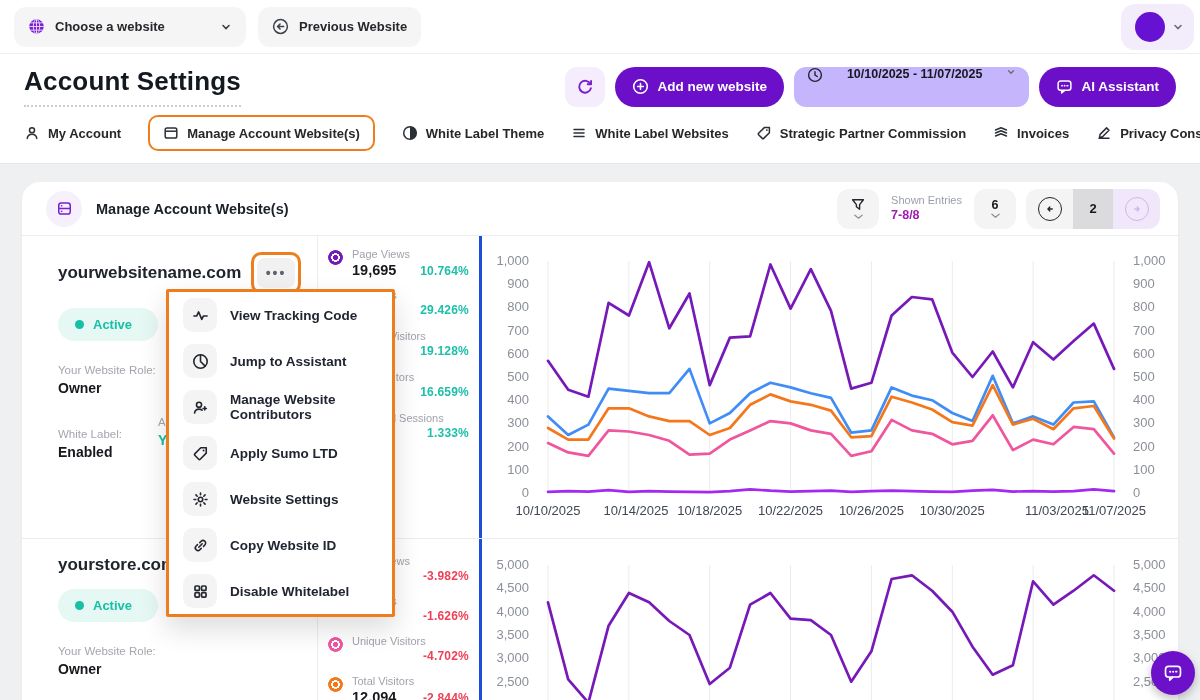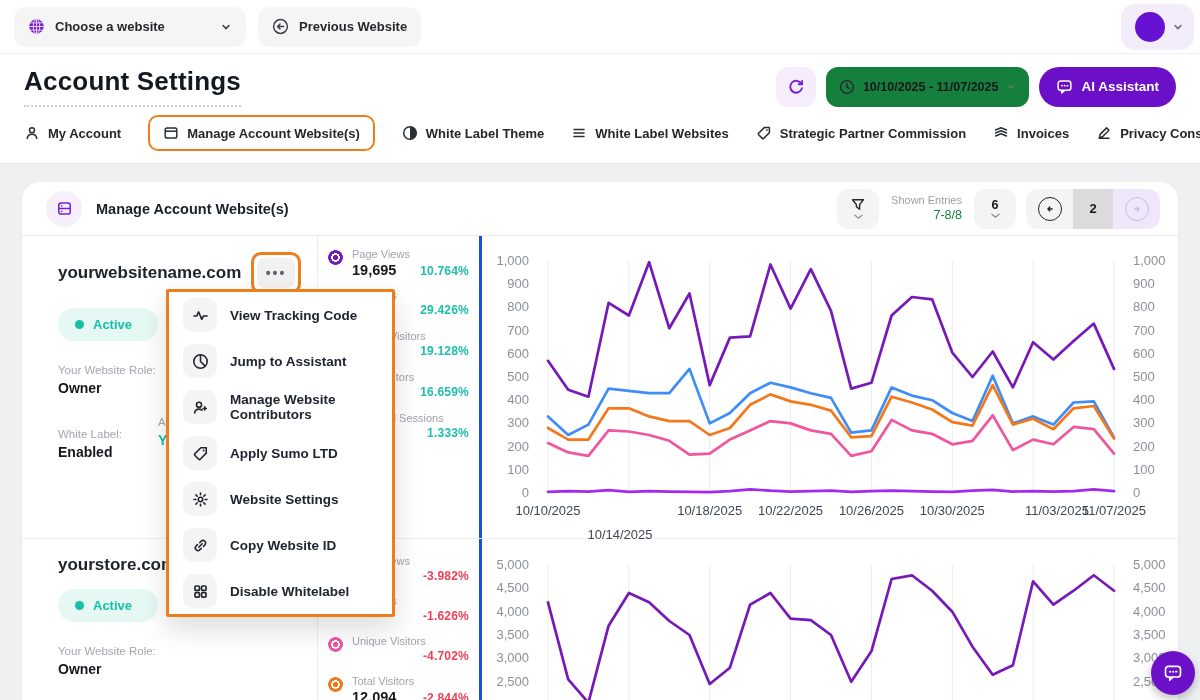--- a/index.html
+++ b/index.html
@@ -15,38 +15,38 @@
 .choose .chev{margin-left:auto}
 .avatar-wrap{margin-left:auto;background:#f3ecfb;border-radius:14px;height:46px;display:flex;align-items:center;gap:7px;padding:0 10px 0 14px;cursor:pointer}
 .avatar{width:30px;height:30px;border-radius:50%;background:#6711d2}
 
 
 .title-row{background:#fff;display:flex;align-items:center;justify-content:space-between;padding:12px 24px 6px}
 h1{font-size:26px;font-weight:700;color:#14181f;border-bottom:2px dotted #c9ced6;padding-bottom:8px;letter-spacing:.2px}
 .actions{display:flex;gap:10px;align-items:center}
 .icon-btn-purple{width:40px;height:40px;border-radius:12px;background:#f5edfc;display:flex;align-items:center;justify-content:center;border:none;cursor:pointer}
 .btn-purple{display:flex;align-items:center;gap:8px;background:#6b0fc8;color:#fff;font-size:13.5px;font-weight:700;height:40px;border-radius:21px;padding:0 17px;border:none;cursor:pointer}
-.btn-date{display:flex;align-items:center;gap:8px;background:#15803d;border-radius:12px;height:40px;padding:0 13px;font-size:12.5px;font-weight:700;color:#17181c;border:none;cursor:pointer}
+.btn-date{display:flex;align-items:flex-start;gap:24px;background:#c4b5fd;border-radius:12px;height:40px;padding:0 13px;font-size:12.5px;font-weight:700;color:#17181c;border:none;cursor:pointer}
 
 
 .tabs{background:#fff;display:flex;align-items:center;gap:27px;padding:2px 24px 12px;border-bottom:1px solid #e7e7e9}
 .tab{display:flex;align-items:center;gap:8px;font-size:13px;font-weight:600;color:#27272a;cursor:pointer;white-space:nowrap}
 .tab.active{border:2.5px solid #ee7e1d;border-radius:10px;padding:8px 13px}
 
 
 .content{padding:18px 22px 0;height:543px}
 .panel{background:#fff;border-radius:18px;box-shadow:0 1px 3px rgba(0,0,0,.05);height:900px;overflow:hidden}
 .panel-head{height:54px;display:flex;align-items:center;padding:0 18px 0 24px;border-bottom:1px solid #ededf0}
 .panel-head .p-icon{width:36px;height:36px;border-radius:50%;background:#f5f0fb;display:flex;align-items:center;justify-content:center;margin-right:14px}
 .panel-title{font-size:14.5px;font-weight:700;color:#1c2129}
 .head-right{margin-left:auto;display:flex;align-items:center;gap:10px}
 .tool-btn{width:42px;height:40px;border-radius:12px;background:#f4f4f5;display:flex;flex-direction:column;align-items:center;justify-content:center;gap:1px;border:none;cursor:pointer;font-size:12.5px;font-weight:700;color:#17181c}
-.entries{text-align:right;line-height:1.25;margin:8px 2px}
+.entries{line-height:1.25;margin:8px 2px}
 .entries .lab{font-size:11px;color:#9aa0a8;font-weight:400}
-.entries .val{font-size:12.5px;font-weight:400;color:#15803d}
+.entries .val{font-size:12.5px;font-weight:700;color:#a21caf}
 .pager{display:flex;border-radius:12px;overflow:hidden;height:40px}
 .seg{display:flex;align-items:center;justify-content:center;cursor:pointer}
 .seg.prev{background:#f4f4f5;width:47px}
 .seg.pagebox{background:#dbdbdd;width:40px;font-size:13px;font-weight:700;color:#17181c}
 .seg.next{background:#f0e8fa;width:47px}
 .circ{width:24px;height:24px;border-radius:50%;border:1.6px solid #23242a;display:flex;align-items:center;justify-content:center}
 .circ.light{border-color:#cbb6e9}
 
 
 .site-row{display:flex;height:302px}
@@ -151,20 +151,29 @@
   <section class="title-row">
     <h1>Account Settings</h1>
     <div class="actions">
       <button class="icon-btn-purple">
         <span>
             <svg width="18" height="18" viewBox="0 0 16 16" fill="none" stroke="#7a1ed2" stroke-width="1.7" stroke-linecap="round" stroke-linejoin="round">
               <path d="M12.9 5.4A5.3 5.3 0 1 0 13.3 9"></path>
               <path d="M13.4 2.6v3h-3"></path>
             </svg>
           </span>
+      </button>
+      <button class="btn-purple">
+        <span>
+            <svg width="17" height="17" viewBox="0 0 16 16" fill="none" stroke="#fff" stroke-width="1.5" stroke-linecap="round">
+              <circle cx="8" cy="8" r="6.4"></circle>
+              <path d="M8 5.3v5.4M5.3 8h5.4"></path>
+            </svg>
+          </span>
+        <span>Add new website</span>
       </button>
       <button class="btn-date">
         <span>
             <svg width="16" height="16" viewBox="0 0 16 16" fill="none" stroke="#23262c" stroke-width="1.4" stroke-linecap="round">
               <circle cx="8" cy="8" r="6.4"></circle>
               <path d="M8 4.6V8l2.3 1.5"></path>
             </svg>
           </span>
         <span>10/10/2025 - 11/07/2025</span>
         <span>
@@ -417,21 +426,21 @@
                 <line x1="497.1" y1="0" x2="497.1" y2="232" stroke="#ececee" stroke-width="1"></line>
                 <line x1="578.0" y1="0" x2="578.0" y2="232" stroke="#ececee" stroke-width="1"></line>
                 <polyline points="12.0,99.8 32.2,128.8 52.4,135.7 72.6,41.8 92.9,54.5 113.1,1.2 133.3,67.3 153.5,32.5 173.7,124.1 193.9,76.6 214.1,75.4 234.4,3.5 254.6,47.6 274.8,8.1 295.0,49.9 315.2,127.6 335.4,121.8 355.6,54.5 375.9,36.0 396.1,38.3 416.3,91.6 436.5,116.0 456.7,90.5 476.9,126.4 497.1,81.2 517.4,98.6 537.6,80.0 557.8,62.6 578.0,107.9" fill="none" stroke="#7619b8" stroke-width="2.7" stroke-linejoin="round" stroke-linecap="round"></polyline>
                 <polyline points="12.0,155.4 32.2,174.0 52.4,163.6 72.6,127.6 92.9,129.9 113.1,132.2 133.3,132.2 153.5,107.9 173.7,162.4 193.9,152.0 214.1,132.2 234.4,121.8 254.6,126.4 274.8,132.2 295.0,136.9 315.2,171.7 335.4,169.4 355.6,126.4 375.9,134.6 396.1,139.2 416.3,152.0 436.5,160.1 456.7,114.8 476.9,162.4 497.1,155.4 517.4,163.6 537.6,141.5 557.8,140.4 578.0,176.3" fill="none" stroke="#3f8df5" stroke-width="2.7" stroke-linejoin="round" stroke-linecap="round"></polyline>
                 <polyline points="12.0,167.0 32.2,178.6 52.4,178.6 72.6,147.3 92.9,147.3 113.1,155.4 133.3,160.1 153.5,160.1 173.7,174.0 193.9,167.0 214.1,143.8 234.4,133.4 254.6,140.4 274.8,143.8 295.0,149.6 315.2,176.3 335.4,175.2 355.6,135.7 375.9,141.5 396.1,148.5 416.3,161.2 436.5,164.7 456.7,124.1 476.9,163.6 497.1,157.8 517.4,168.2 537.6,147.3 557.8,145.0 578.0,177.5" fill="none" stroke="#f5771c" stroke-width="2.7" stroke-linejoin="round" stroke-linecap="round"></polyline>
                 <polyline points="12.0,182.1 32.2,191.4 52.4,194.9 72.6,169.4 92.9,170.5 113.1,174.0 133.3,179.8 153.5,193.7 173.7,192.6 193.9,178.6 214.1,169.4 234.4,160.1 254.6,162.4 274.8,169.4 295.0,172.8 315.2,194.9 335.4,190.2 355.6,158.9 375.9,169.4 396.1,172.8 416.3,183.3 436.5,179.8 456.7,154.3 476.9,189.1 497.1,178.6 517.4,183.3 537.6,165.9 557.8,168.2 578.0,192.6" fill="none" stroke="#f0569e" stroke-width="2.7" stroke-linejoin="round" stroke-linecap="round"></polyline>
                 <polyline points="12.0,230.8 32.2,230.1 52.4,230.6 72.6,229.2 92.9,230.8 113.1,230.1 133.3,230.6 153.5,230.8 173.7,231.1 193.9,230.1 214.1,228.3 234.4,229.7 254.6,230.6 274.8,230.1 295.0,229.7 315.2,230.8 335.4,230.1 355.6,229.7 375.9,230.1 396.1,230.6 416.3,230.8 436.5,229.7 456.7,228.8 476.9,230.6 497.1,230.1 517.4,230.6 537.6,230.1 557.8,228.3 578.0,230.1" fill="none" stroke="#a428ef" stroke-width="2.7" stroke-linejoin="round" stroke-linecap="round"></polyline>
               </svg>
               <div class="xlabels" style="top: 232px;">
                 <span style="left: 12px;">10/10/2025</span>
-                <span style="left: 84px; margin-top: 24px;">10/14/2025</span>
+                <span style="left: 100px;">10/14/2025</span>
                 <span style="left: 173.714px;">10/18/2025</span>
                 <span style="left: 254.571px;">10/22/2025</span>
                 <span style="left: 335.429px; text-align: center;">10/26/2025</span>
                 <span style="left: 416.286px;">10/30/2025</span>
                 <span style="left: 521px; text-align: center;">11/03/2025</span>
                 <span style="left: 578px;">11/07/2025</span>
               </div>
             </div>
           <div class="yaxis r">
               <span style="top: -7px;">1,000</span>

